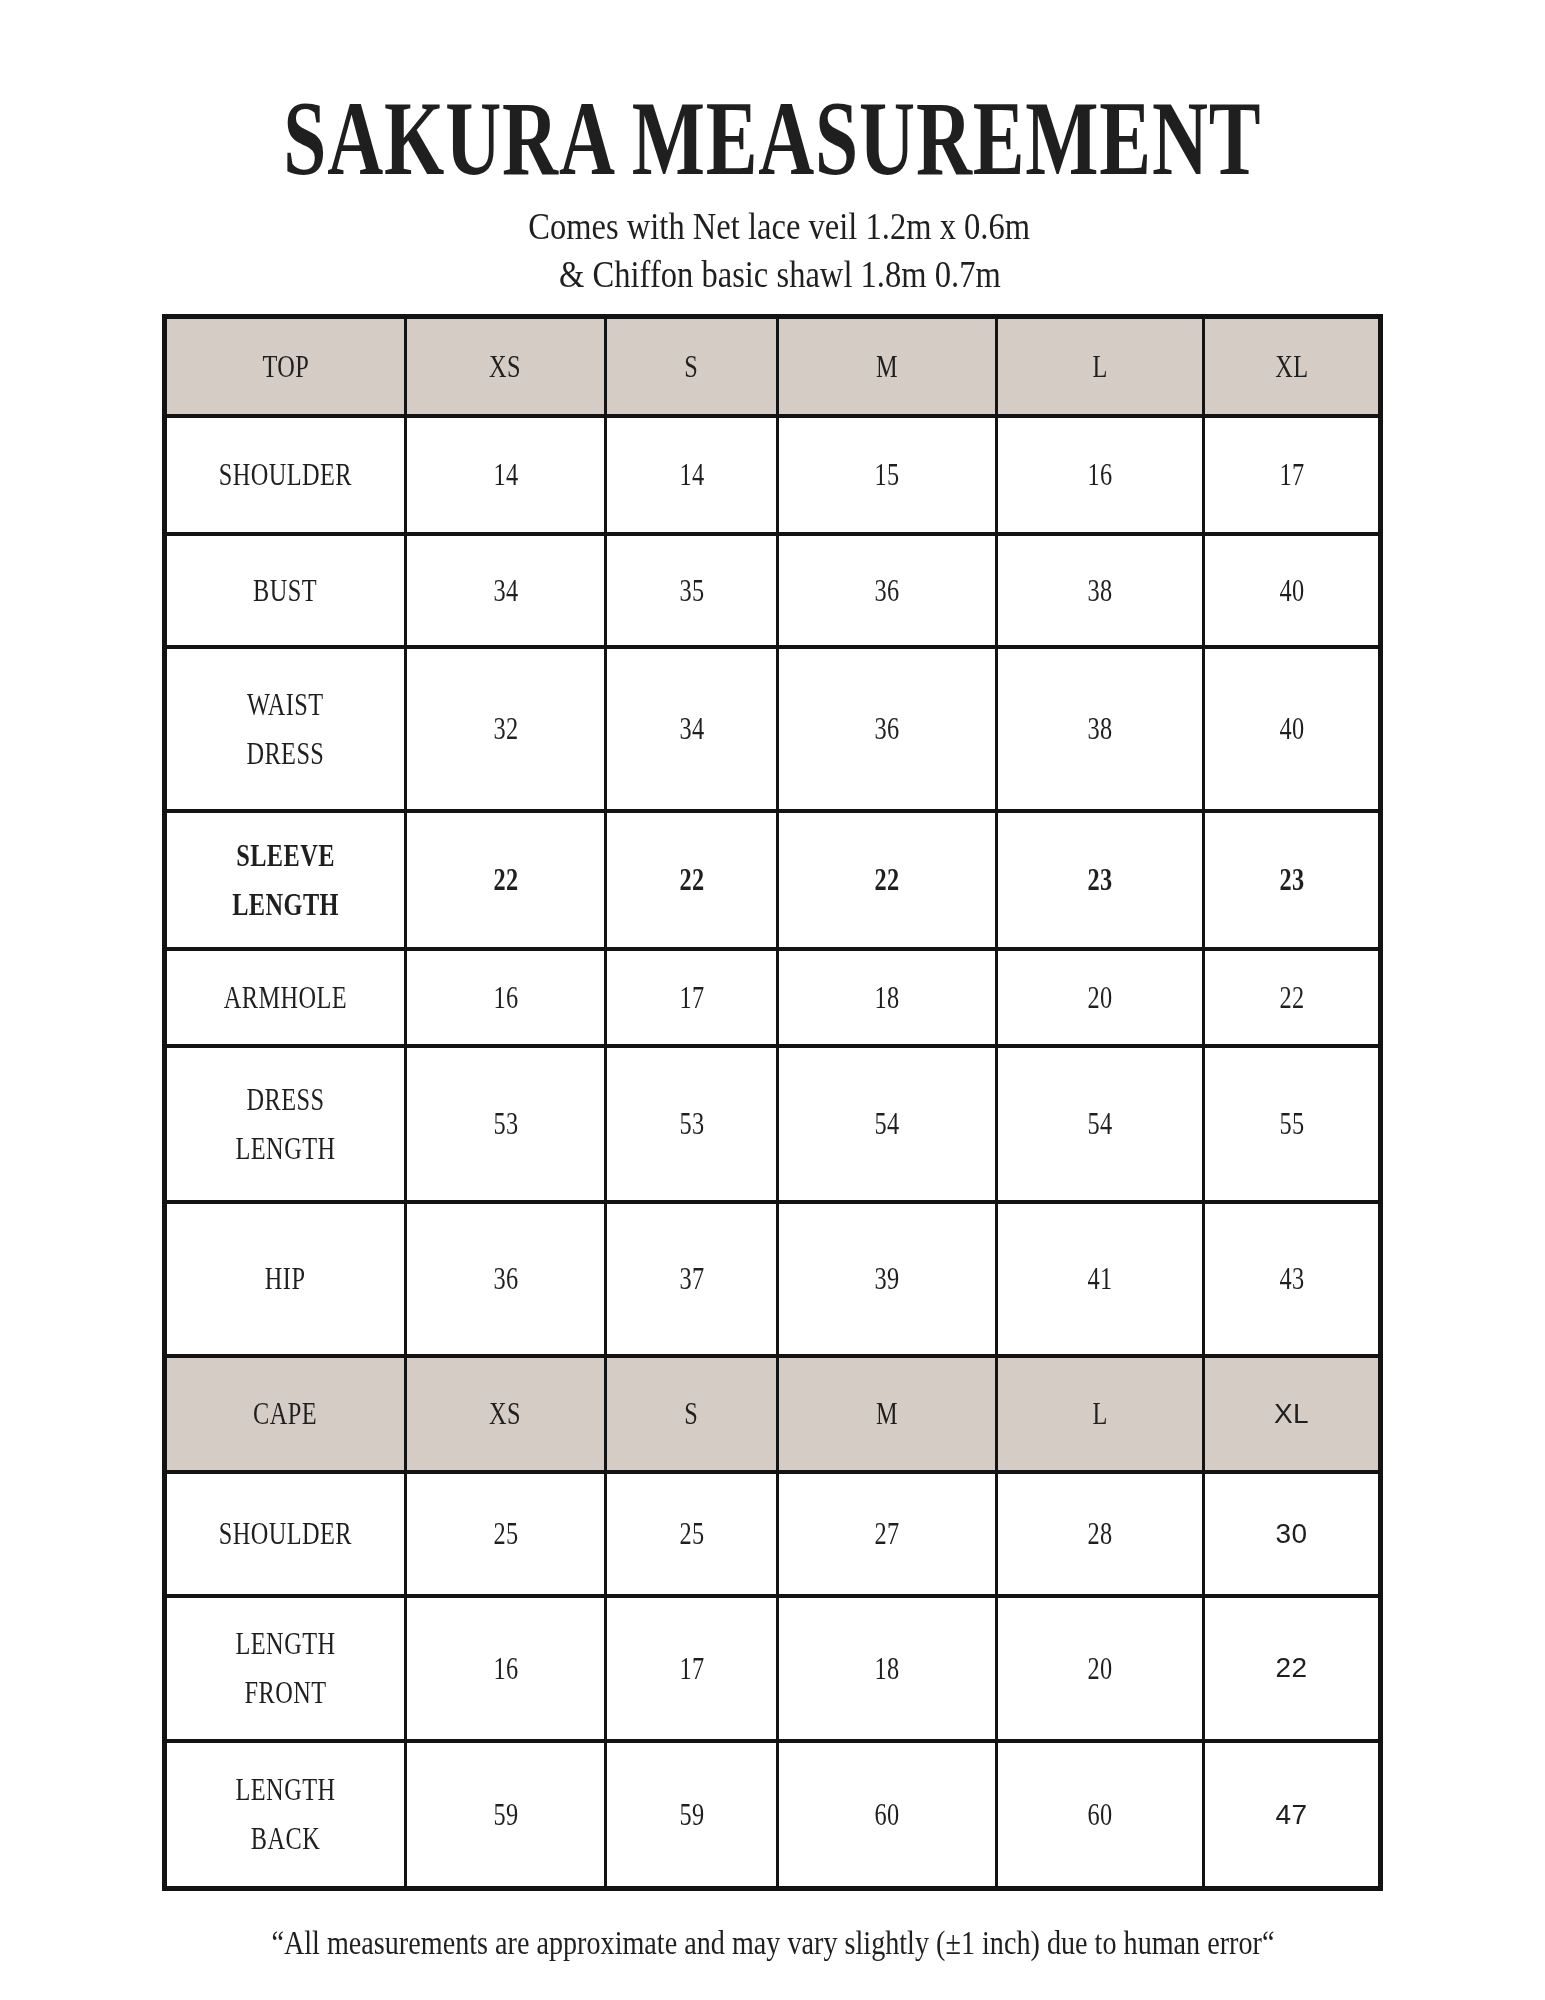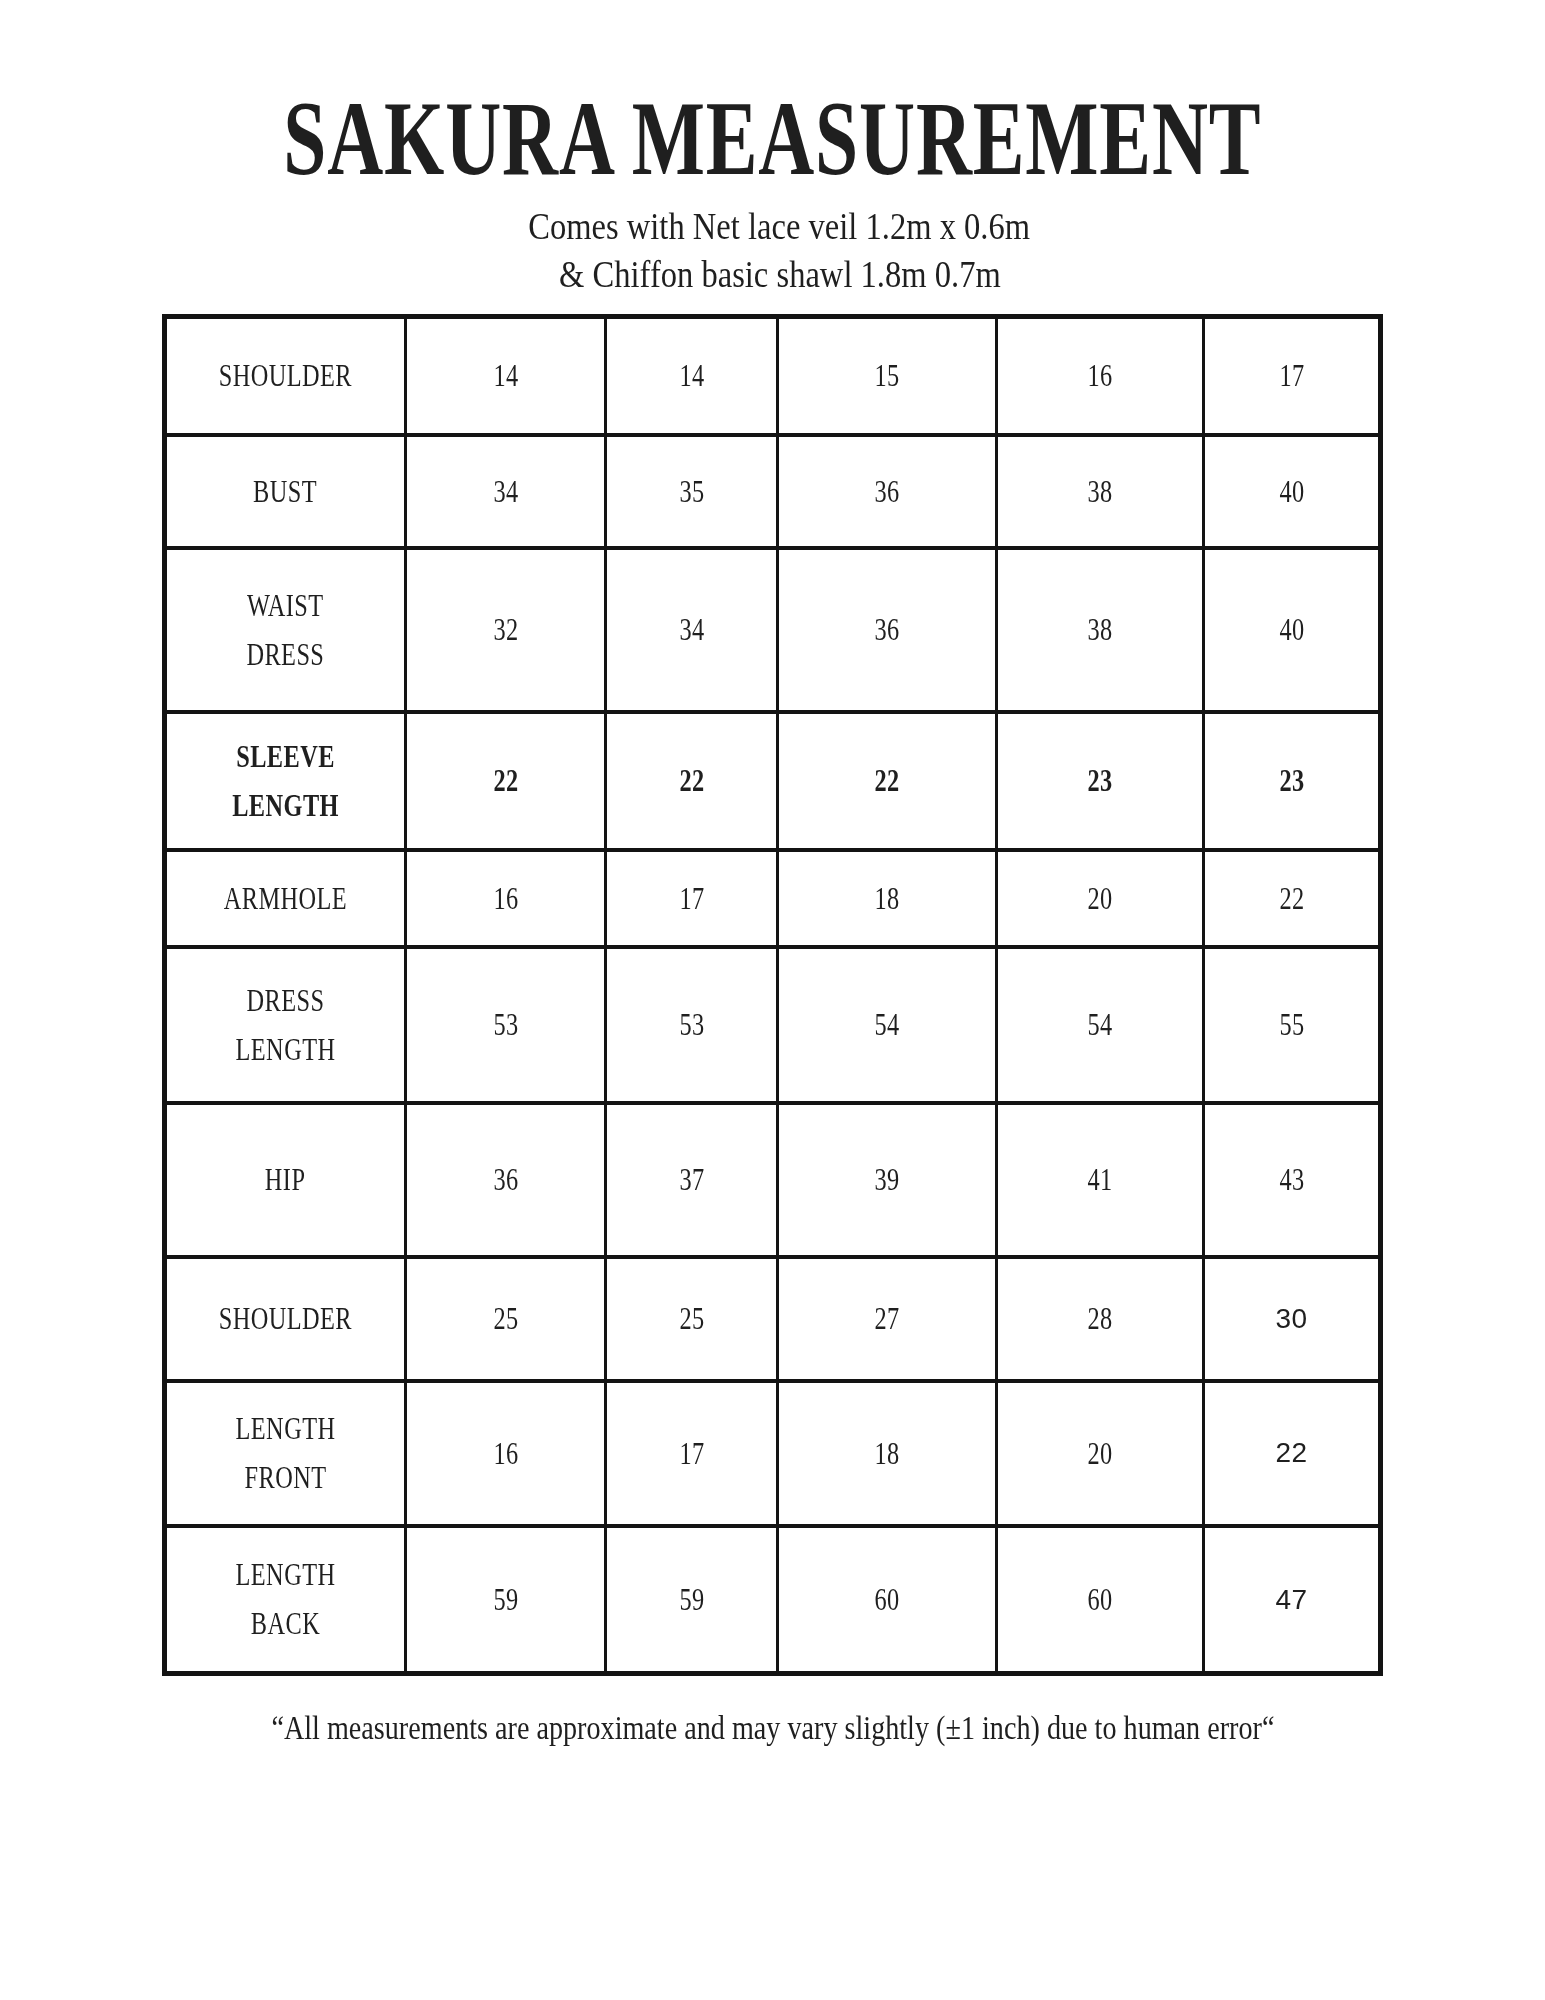--- a/index.html
+++ b/index.html
@@ -106,20 +106,28 @@
   <table class="size-table">
     <colgroup>
       <col style="width:241px">
       <col style="width:200px">
       <col style="width:172px">
       <col style="width:219px">
       <col style="width:207px">
       <col style="width:177px">
     </colgroup>
     <tbody id="table-body">
+        <tr class="header-row" style="height: 99px;">
+          <td><span class="cond">TOP</span></td>
+          <td><span class="cond">XS</span></td>
+          <td><span class="cond">S</span></td>
+          <td><span class="cond">M</span></td>
+          <td><span class="cond">L</span></td>
+          <td><span class="cond">XL</span></td>
+        </tr>
         <tr style="height: 118px;">
           <td><span class="cond">SHOULDER</span></td>
           <td><span class="cond">14</span></td>
           <td><span class="cond">14</span></td>
           <td><span class="cond">15</span></td>
           <td><span class="cond">16</span></td>
           <td><span class="cond">17</span></td>
         </tr>
         <tr style="height: 113px;">
           <td><span class="cond">BUST</span></td>
@@ -165,20 +173,28 @@
           <td><span class="cond">55</span></td>
         </tr>
         <tr style="height: 154px;">
           <td><span class="cond">HIP</span></td>
           <td><span class="cond">36</span></td>
           <td><span class="cond">37</span></td>
           <td><span class="cond">39</span></td>
           <td><span class="cond">41</span></td>
           <td><span class="cond">43</span></td>
         </tr>
+        <tr class="header-row" style="height: 116px;">
+          <td><span class="cond">CAPE</span></td>
+          <td><span class="cond">XS</span></td>
+          <td><span class="cond">S</span></td>
+          <td><span class="cond">M</span></td>
+          <td><span class="cond">L</span></td>
+          <td><span class="plain">XL</span></td>
+        </tr>
         <tr style="height: 124px;">
           <td><span class="cond">SHOULDER</span></td>
           <td><span class="cond">25</span></td>
           <td><span class="cond">25</span></td>
           <td><span class="cond">27</span></td>
           <td><span class="cond">28</span></td>
           <td><span class="plain">30</span></td>
         </tr>
         <tr style="height: 145px;">
           <td><span class="cond">LENGTH

